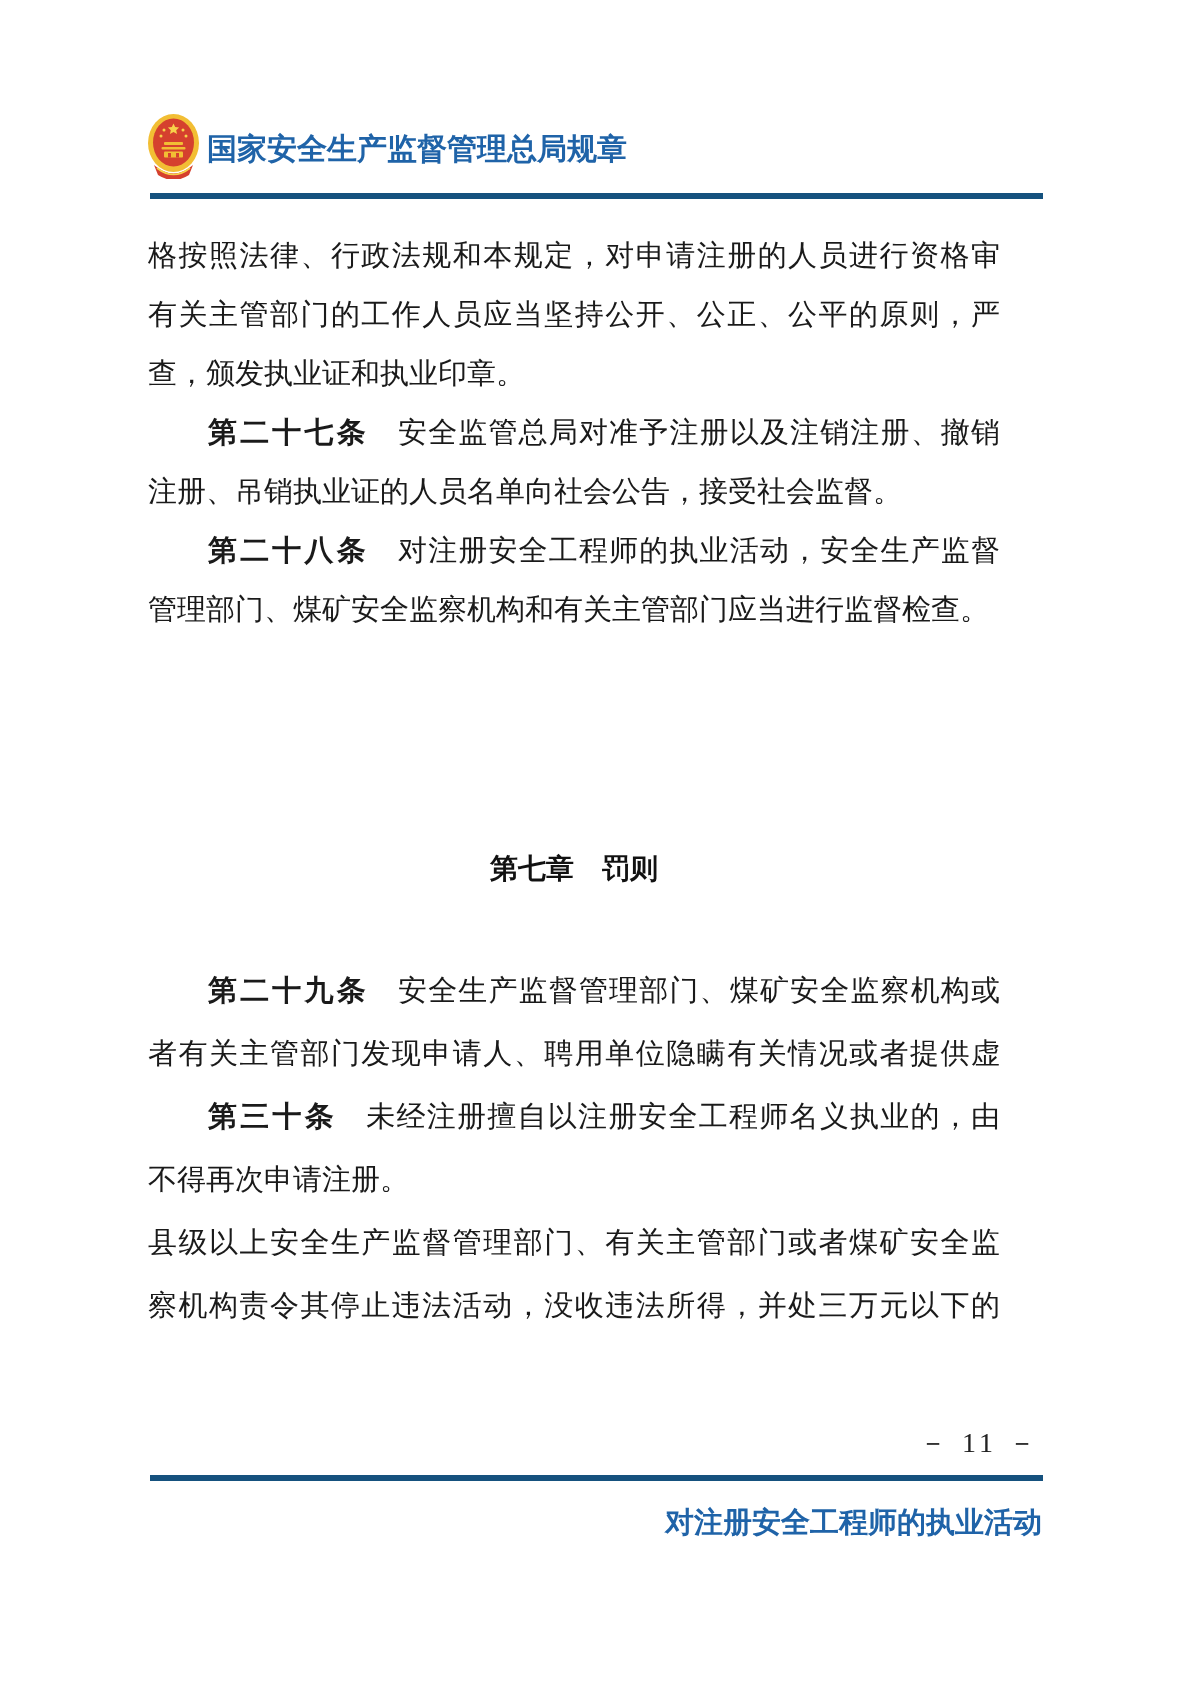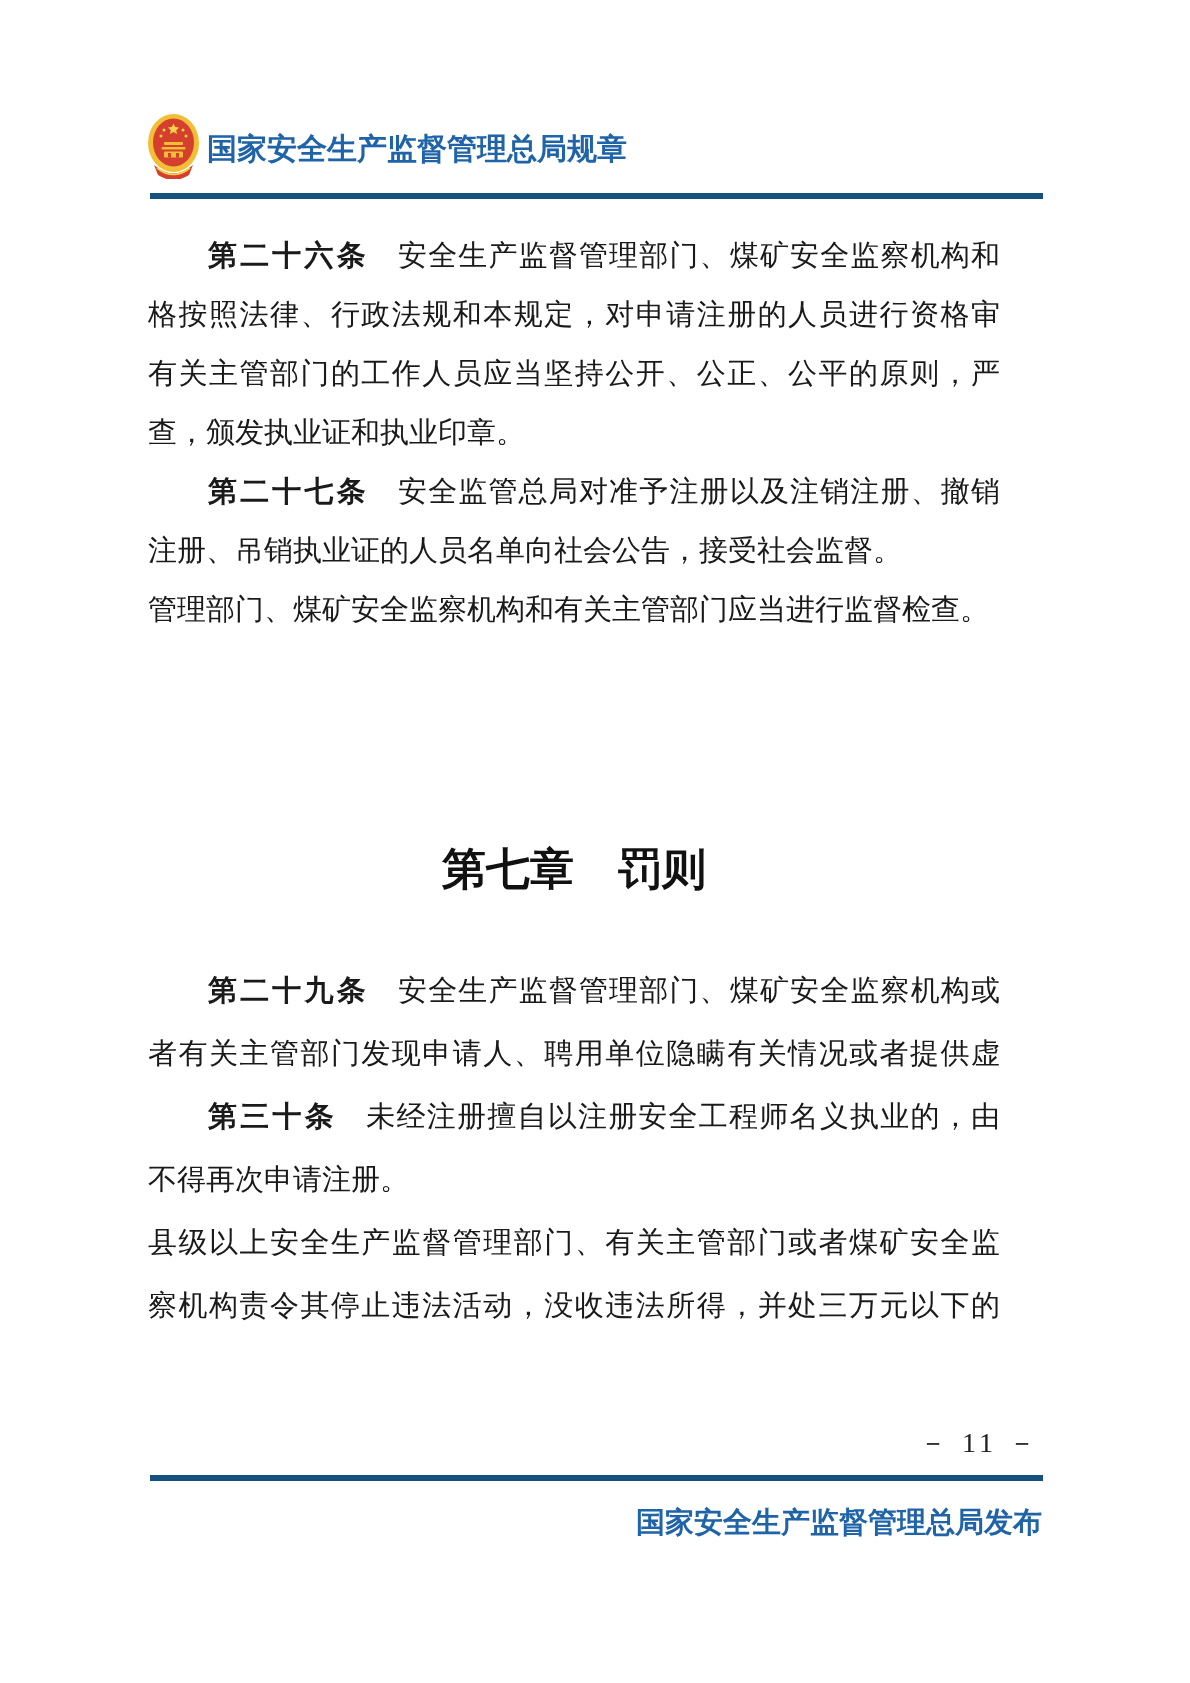--- a/index.html
+++ b/index.html
@@ -43,21 +43,21 @@
   .art{
     font-family:"Liberation Sans","DejaVu Sans",sans-serif;
     font-weight:bold;letter-spacing:2px;
   }
   .artgap{display:inline-block;width:28px;}
   
   .chapter-heading{
     position:absolute;left:148px;top:846px;width:852px;
     text-align:center;
     font-family:"Liberation Sans","DejaVu Sans",sans-serif;
-    font-weight:bold;font-size:44px;line-height:46px;color:#111;
+    font-weight:bold;font-size:28px;line-height:46px;color:#111;
   }
   
   .page-number{
     position:absolute;right:150px;top:1424px;
     font-size:28px;line-height:38px;color:#222;
     letter-spacing:4px;white-space:nowrap;
   }
   .footer-publisher{
     position:absolute;right:148px;top:1501px;
     font-weight:bold;font-size:29px;line-height:42px;
@@ -89,38 +89,38 @@
       <path d="M10 56 Q26.5 69 43 56" stroke="#F7D24A" stroke-width="1.6" fill="none"></path>
     </svg>
   </div>
 
   <div class="header-title">国家安全生产监督管理总局规章</div>
 
   <div class="rule header-rule"></div>
 
   <main>
     <div class="block block1">
-        <div class="line fill indent"><span class="art">第二十六条</span><span class="artgap"></span><span>安全生产监督管理部门、煤矿安全监察机构和</span></div>
         <div class="line fill"><span>格按照法律、行政法规和本规定，对申请注册的人员进行资格审</span></div>
         <div class="line fill"><span>有关主管部门的工作人员应当坚持公开、公正、公平的原则，严</span></div>
         <div class="line"><span>查，颁发执业证和执业印章。</span></div>
         <div class="line fill indent"><span class="art">第二十七条</span><span class="artgap"></span><span>安全监管总局对准予注册以及注销注册、撤销</span></div>
         <div class="line"><span>注册、吊销执业证的人员名单向社会公告，接受社会监督。</span></div>
+        <div class="line fill indent"><span class="art">第二十八条</span><span class="artgap"></span><span>对注册安全工程师的执业活动，安全生产监督</span></div>
         <div class="line"><span>管理部门、煤矿安全监察机构和有关主管部门应当进行监督检查。</span></div>
       </div>
     <div class="chapter-heading">第七章　罚则</div>
     <div class="block block2">
         <div class="line fill indent"><span class="art">第二十九条</span><span class="artgap"></span><span>安全生产监督管理部门、煤矿安全监察机构或</span></div>
         <div class="line fill"><span>者有关主管部门发现申请人、聘用单位隐瞒有关情况或者提供虚</span></div>
         <div class="line fill indent"><span class="art">第三十条</span><span class="artgap"></span><span>未经注册擅自以注册安全工程师名义执业的，由</span></div>
         <div class="line"><span>不得再次申请注册。</span></div>
         <div class="line fill"><span>县级以上安全生产监督管理部门、有关主管部门或者煤矿安全监</span></div>
         <div class="line fill"><span>察机构责令其停止违法活动，没收违法所得，并处三万元以下的</span></div>
       </div>
   </main>
 
   <div class="page-number">－ 11 －</div>
 
   <div class="rule footer-rule"></div>
 
-  <div class="footer-publisher">国家安全生产监督管理总局发布</div>
+  <div class="footer-publisher">对注册安全工程师的执业活动</div>
 
 </div>
 
 </body></html>

